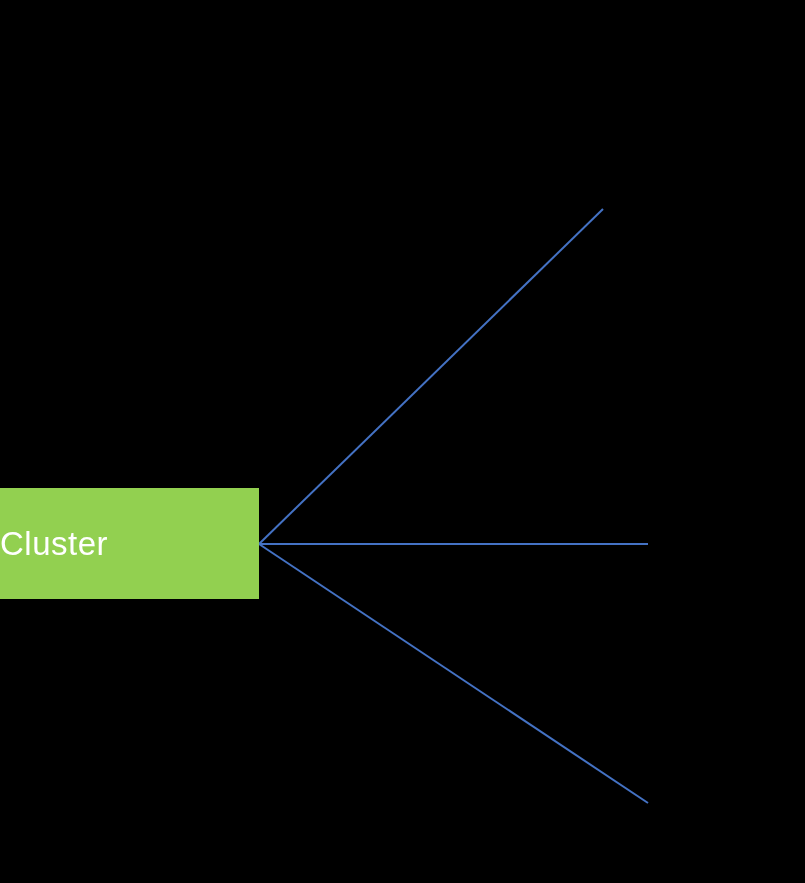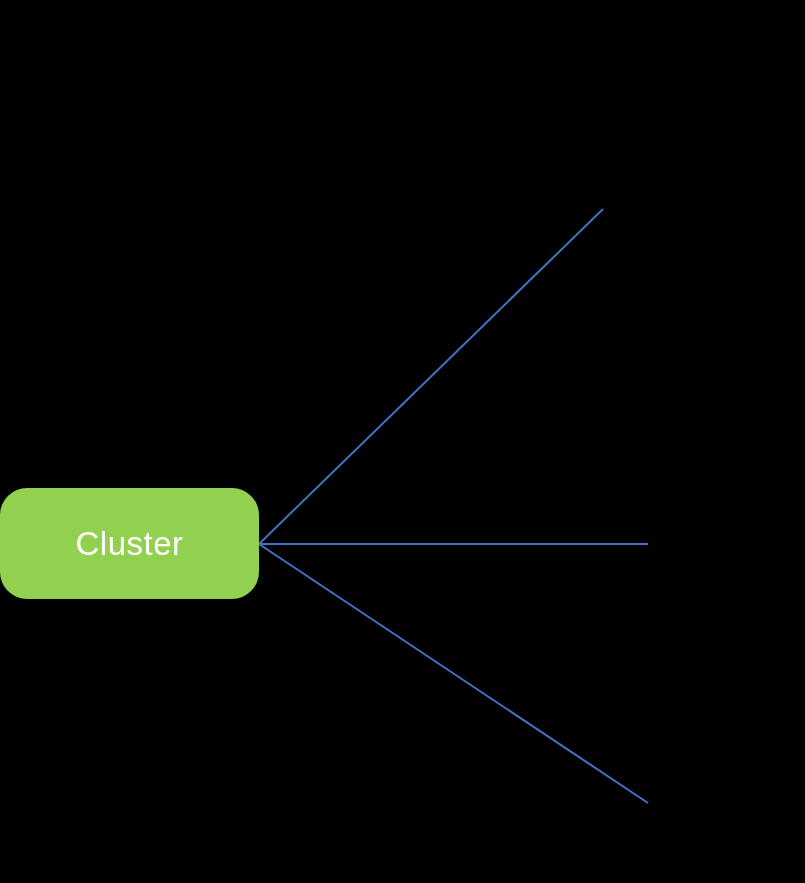--- a/index.html
+++ b/index.html
@@ -21,23 +21,21 @@
   #connector-svg {
     position: absolute;
     top: 0;
     left: 0;
     display: block;
   }
   .node {
     position: absolute;
     display: flex;
     align-items: center;
-    justify-content: center;
     box-sizing: border-box;
-    border-radius: 27px;
   }
   .node-label {
     font-size: 33px;
     font-weight: 400;
     letter-spacing: 0.5px;
     line-height: 1;
     user-select: none;
   }
 </style>
 </head>

